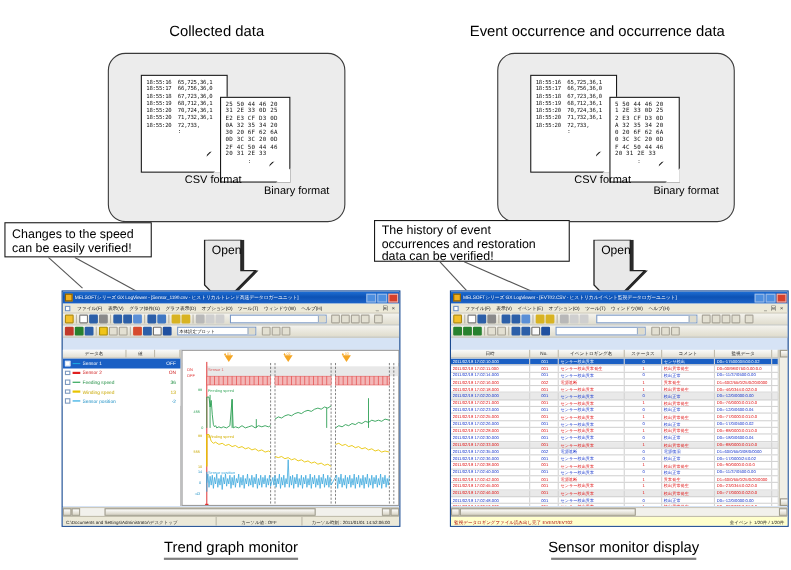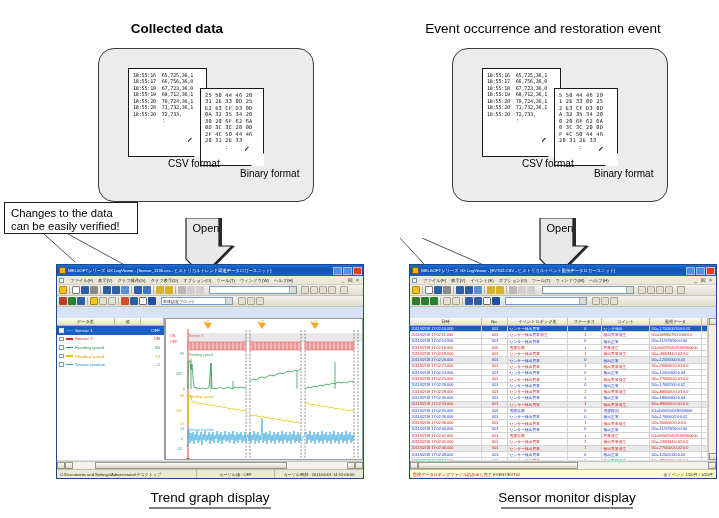--- a/index.html
+++ b/index.html
@@ -176,27 +176,27 @@
     position:absolute; font-size:13.5px; color:#000; text-align:center;
     white-space:nowrap;
   }
   .cap-underline { position:absolute; height:1.6px; background:#808080; }
 </style>
 </head>
 <body>
 
 <div class="stage">
 
-  <div class="sec-title" style="left:92px; top:6px; width:170px;font-weight:bold;">
+  <div class="sec-title" style="left:112px; top:6px; width:170px;">
     <div>Collected data</div>
     <div>(Data logging)</div>
   </div>
 
   <div class="sec-title" style="left:398px; top:6px; width:290px;">
-    <div>Event occurrence and restoration event</div>
+    <div>Event occurrence and occurrence data</div>
     <div>(Event logging)</div>
   </div>
 
   <div class="panel" style="left:98px; top:48px; width:216px; height:154px;"></div>
 
   <div class="sheet" style="left:128px; top:68px; width:79px; height:89px;">
     <div class="sheet-txt">18:55:16  65,725,36,1
 18:55:17  66,756,36,0
 18:55:18  67,723,36,0
 18:55:19  68,712,36,1
@@ -270,23 +270,26 @@
     <div class="arrow-label" style="left:-6px; width:60px;">Open</div>
   </div>
 
   <svg class="callout-lines" width="719" height="518">
     <polyline points="44,234 75,262" fill="none" stroke="#555" stroke-width="1"></polyline>
     <polyline points="68,234 130,268" fill="none" stroke="#555" stroke-width="1"></polyline>
     <polyline points="400,238 424,264" fill="none" stroke="#555" stroke-width="1"></polyline>
     <polyline points="422,238 486,266" fill="none" stroke="#555" stroke-width="1"></polyline>
   </svg>
 
-  <div class="callout" style="left:4px; top:202px; width:134px; height:32px; white-space:pre-line;">Changes to the data
+  <div class="callout" style="left:4px; top:202px; width:134px; height:32px; white-space:pre-line;">Changes to the speed
 can be easily verified!</div>
 
+  <div class="callout" style="left:340px; top:200px; width:178px; height:38px; white-space:pre-line; line-height:11.5px;">The history of event
+occurrences and restoration
+data can be verified!</div>
 
   <div class="win" style="left:56px; top:264px; width:308px; height:215px;">
 
     <div class="titlebar">
       <div class="tb-ico"></div>
       <div class="tb-text">MELSOFTシリーズ GX LogViewer - [Sensor_1190.csv - ヒストリカルトレンド高速データロガーユニット]</div>
       <div class="tb-btns">
         <div class="tb-btn"></div>
         <div class="tb-btn"></div>
         <div class="tb-btn close"></div>
@@ -846,19 +849,19 @@
       </div>
       <div class="btn"></div>
     </div>
 
     <div class="statusbar yellow">
       <div class="cell" style="flex:1 1 auto;border-right:none;color:#a00;">監視データロギングファイル読み出し完了 EVENT/EVT02</div>
       <div class="cell" style="border-right:none;justify-content:flex-end;">全イベント 1/20件 / 1/20件</div>
     </div>
   </div>
 
-  <div class="cap-bottom" style="left:130px; top:490px; width:160px;">Trend graph display</div>
+  <div class="cap-bottom" style="left:130px; top:490px; width:160px;">Trend graph monitor</div>
   <div class="cap-underline" style="left:149px; top:507px; width:122px;"></div>
 
   <div class="cap-bottom" style="left:482px; top:490px; width:170px;">Sensor monitor display</div>
   <div class="cap-underline" style="left:501px; top:507px; width:132px;"></div>
 
 </div>
 
 </body></html>

